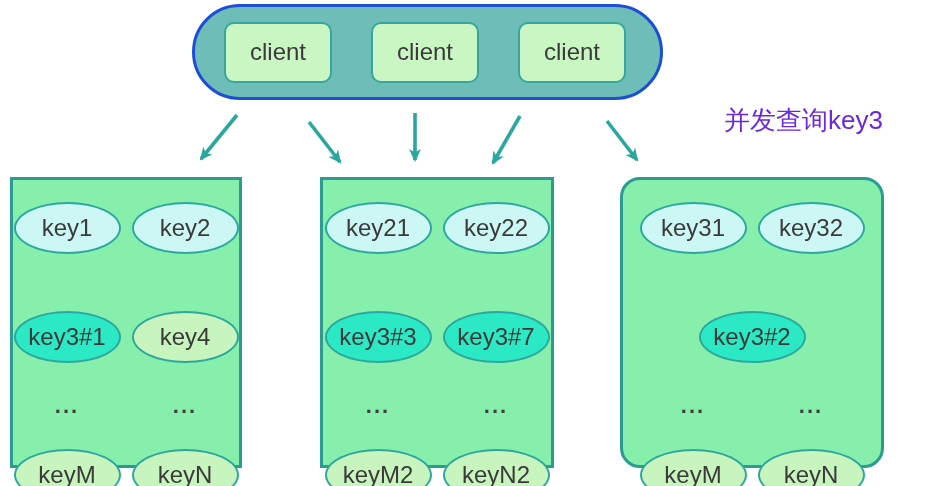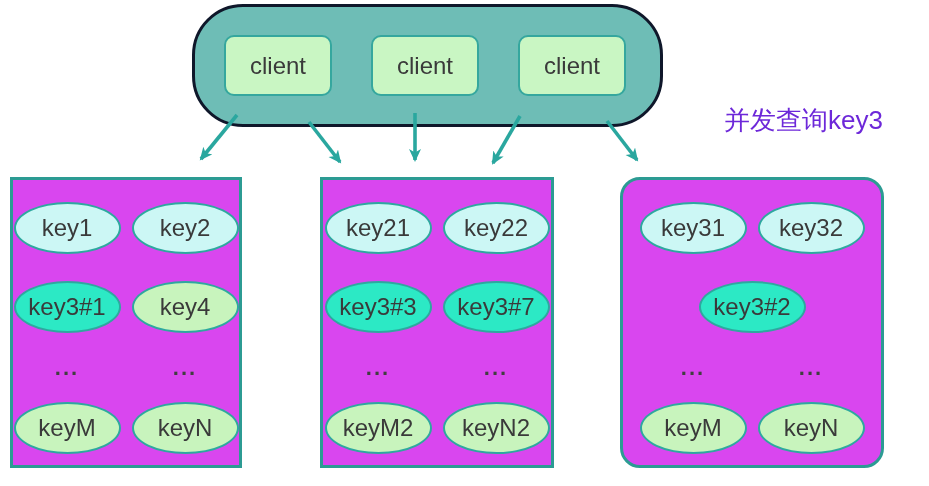--- a/index.html
+++ b/index.html
@@ -10,23 +10,23 @@
     height: 486px;
     background: #ffffff;
     font-family: "Liberation Sans", "DejaVu Sans", sans-serif;
     overflow: hidden;
   }
 
   
   .client-pill {
     position: absolute;
     left: 192px; top: 4px;
-    width: 471px; height: 123px;
+    width: 471px; height: 96px;
     background: #6ebdb6;
-    border: 3px solid #0f172a;
+    border: 3px solid #1d4ed8;
     border-radius: 51px;
     display: flex;
     align-items: center;
     padding-left: 29px;
     gap: 39px;
   }
   .client-box {
     width: 108px; height: 61px;
     background: #c9f6c3;
     border: 2px solid #35a79e;
@@ -54,25 +54,26 @@
     color: #6d28d9;
     white-space: nowrap;
     margin-left: 18px;
   }
 
   
   .shard {
     position: absolute;
     top: 177px;
     height: 291px;
-    background: #d946ef;
+    background: #86efac;
     border: 3px solid #2c9b93;
     display: flex;
     flex-direction: column;
     align-items: center;
+    gap: 30px;
   }
   .row {
     display: flex;
     justify-content: center;
     gap: 11px;
   }
   .row.r1 { margin-top: 22px; }
   .row.r2 { margin-top: 27px; }
   .row.dots-row { height: 69px; align-items: center; }
   .ellipse {

